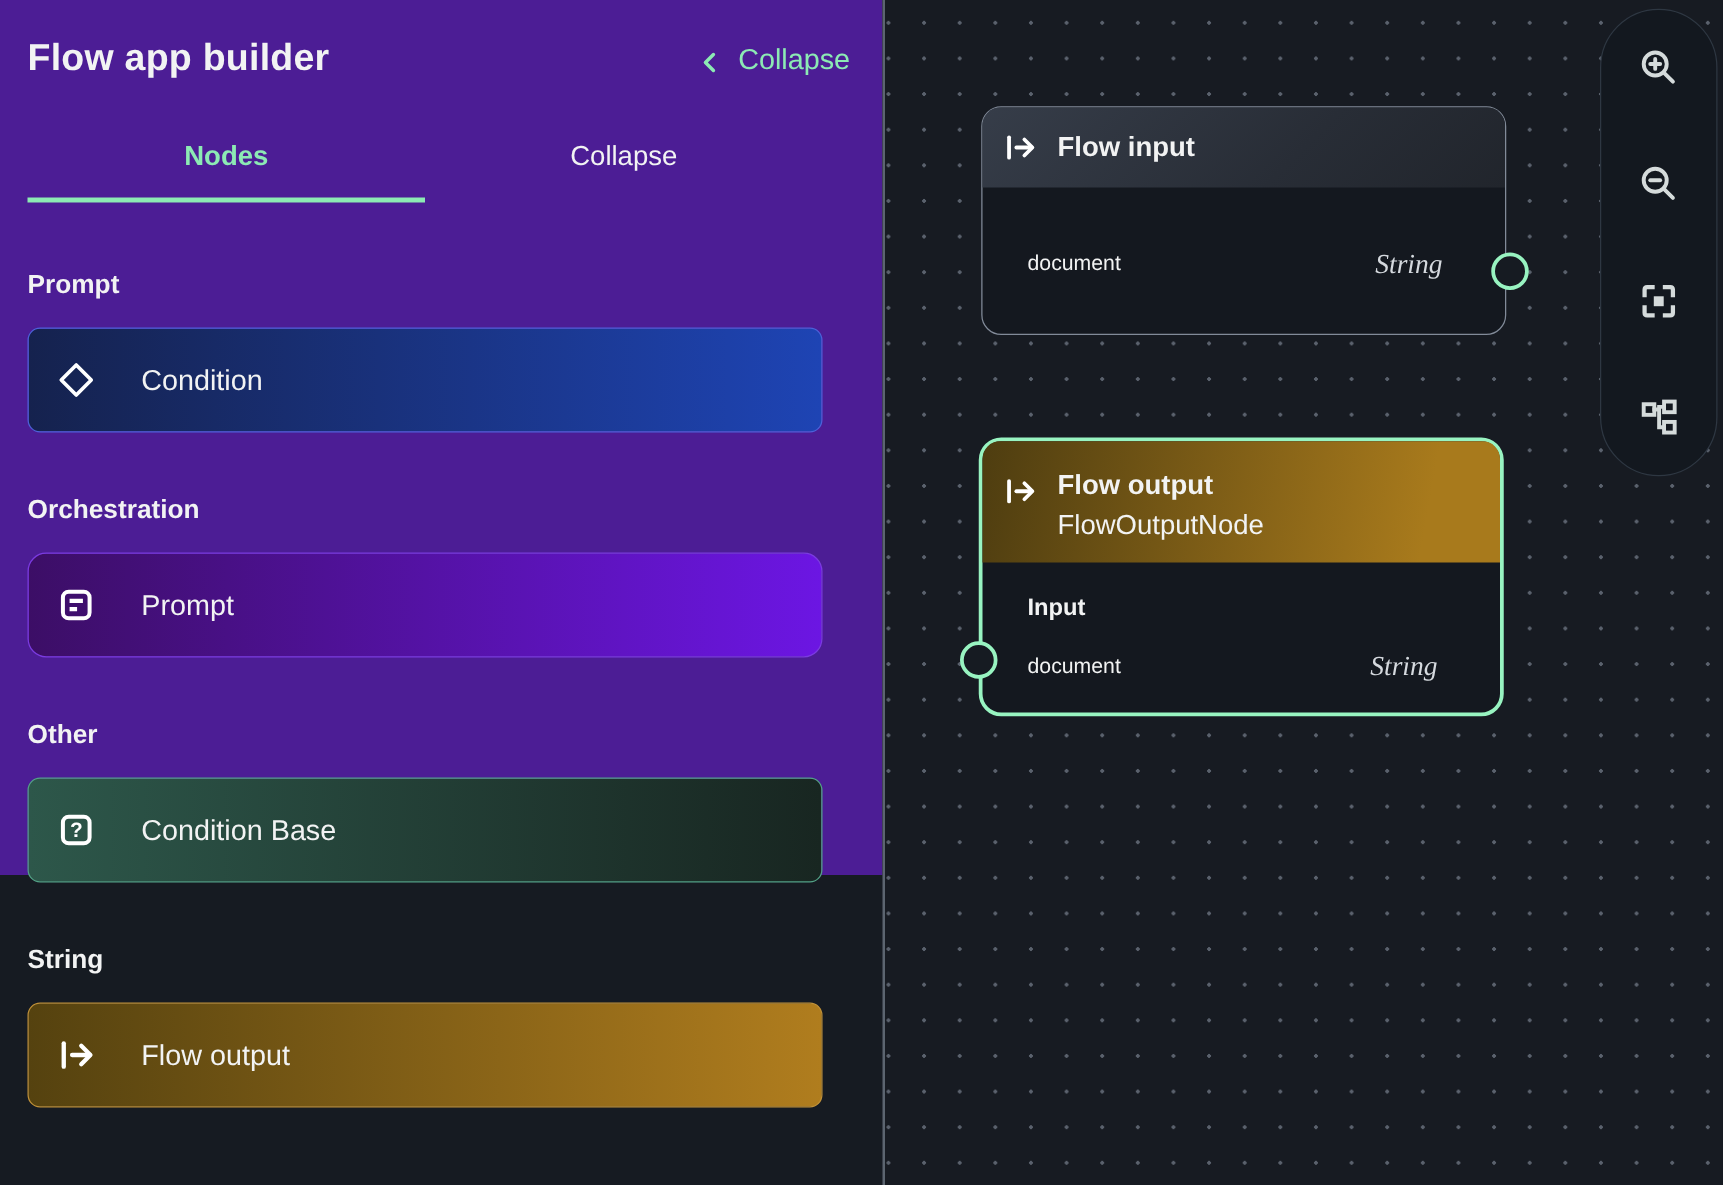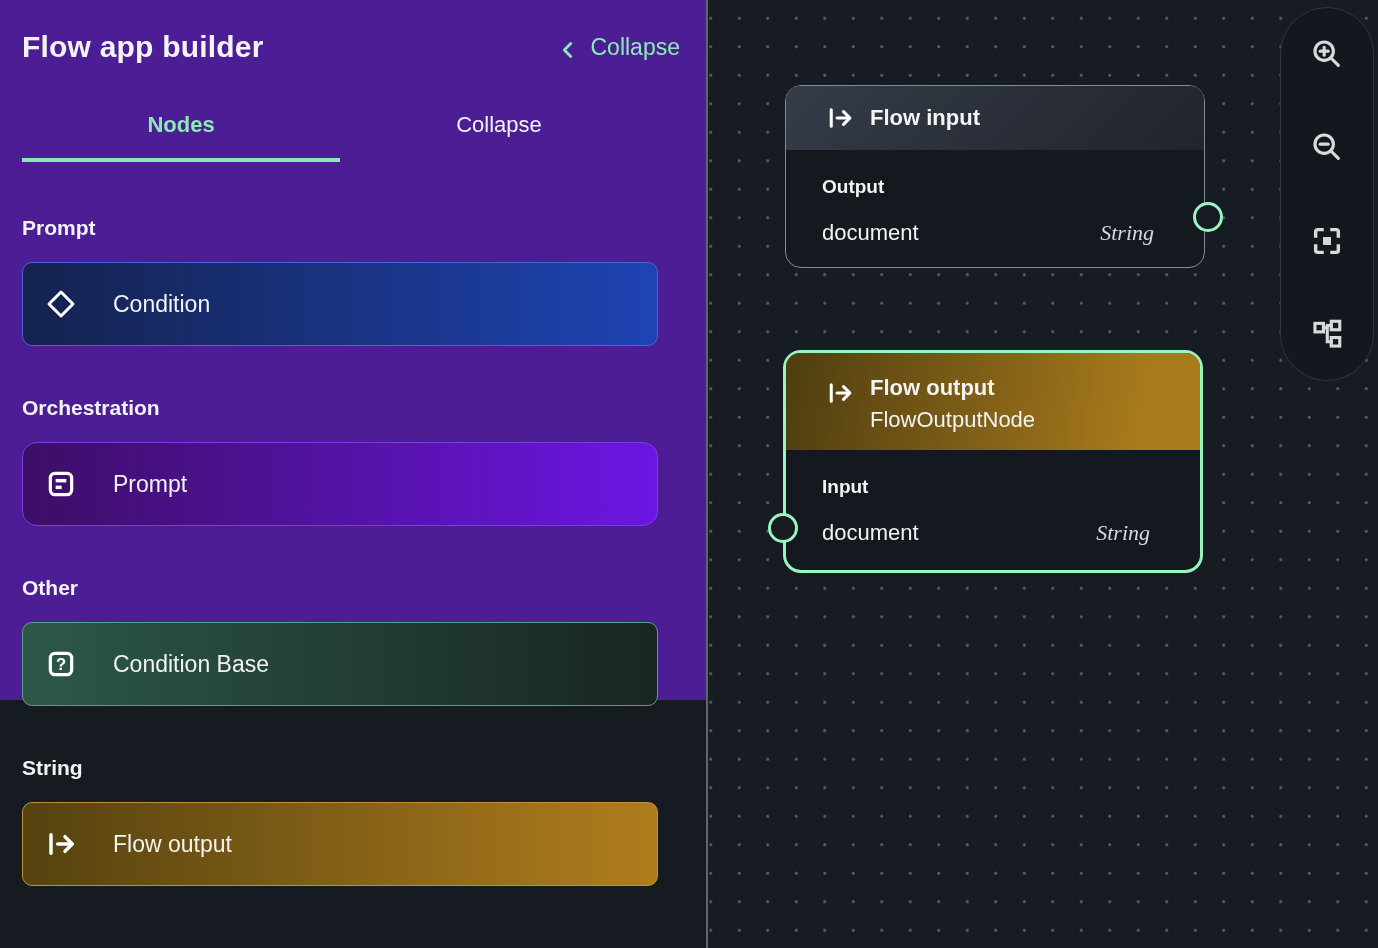--- a/index.html
+++ b/index.html
@@ -50,36 +50,36 @@
     border-left:2px solid #5c6570;
     background-image:radial-gradient(circle, rgba(145,155,170,.55) 1.3px, transparent 1.5px);
     background-size:28.5px 28.5px; background-position:17px 4px;
   }
 
   .node { position:absolute; width:420px; border-radius:16px; background:#14181f; }
   .node-input  { left:77px; top:85px;  height:183px; border:1.5px solid #828b99; }
   .node-output { left:75px; top:350px; height:223px; border:3px solid #98f4c1; border-radius:18px; }
 
   .node-header {
-    display:flex; align-items:flex-start; gap:16px; padding:0 20px 0 40px;
+    display:flex; align-items:flex-start; gap:16px; padding:0 20px 0 16px;
     border-radius:14px 14px 0 0;
   }
   .node-input  .node-header { height:64px; align-items:center;
     background:linear-gradient(135deg,#363d49 0%,#282d36 60%,#21252c 100%); }
   .node-output .node-header { height:97px; padding-top:22px;
     background:linear-gradient(100deg,#4e3d10,#a87a1c 85%); }
   .node-header .nicon { display:flex; align-items:center; }
   .node-output .node-header .nicon { margin-top:4px; }
   .ntitle { font-size:22px; font-weight:bold; }
   .nsub   { font-size:22px; font-weight:normal; margin-top:6px; }
 
   .node-body { padding:26px 24px 0 36px; }
   .port-label { font-size:19px; font-weight:bold; }
   .port-row { display:flex; justify-content:space-between; align-items:center; margin-top:22px; padding-right:26px; }
-  .port-name { font-size:22px; }
+  .port-name { font-size:17px; }
   .port-type { font-size:22px; font-style:italic; color:#d5d9de; font-family:"Liberation Serif","DejaVu Serif",serif; }
 
   .connector {
     position:absolute; width:30px; height:30px; border-radius:50%;
     background:#161b22; border:3.5px solid #98f4c1; cursor:crosshair;
   }
   .connector.right { right:-19px; top:116px; }
   .connector.left  { left:-18px;  top:160px; }
 
   
@@ -177,21 +177,20 @@
         <span class="nicon">
           <svg width="28" height="28" viewBox="0 0 24 24" fill="none" stroke="#fff" stroke-width="2.6" stroke-linecap="round" stroke-linejoin="round">
               <line x1="4.5" y1="5" x2="4.5" y2="19"></line>
               <line x1="9.5" y1="12" x2="20" y2="12"></line>
               <polyline points="15,6.5 20.5,12 15,17.5"></polyline>
             </svg>
         </span>
         <div class="ntitle">Flow input</div>
       </div>
       <div class="node-body">
-        <div class="port-label">Output</div>
         <div class="port-row">
           <span class="port-name">document</span>
           <span class="port-type">String</span>
         </div>
       </div>
       <span class="connector right"></span>
     </div>
 
     <div class="node node-output">
       <div class="node-header">

